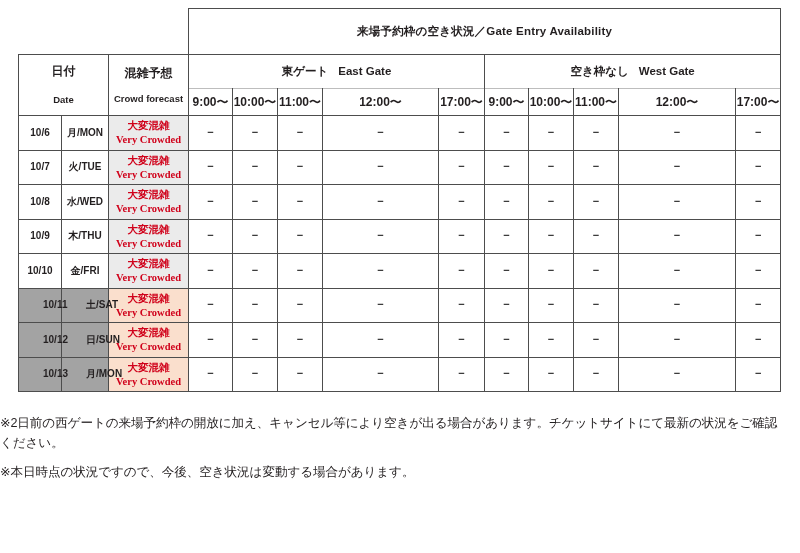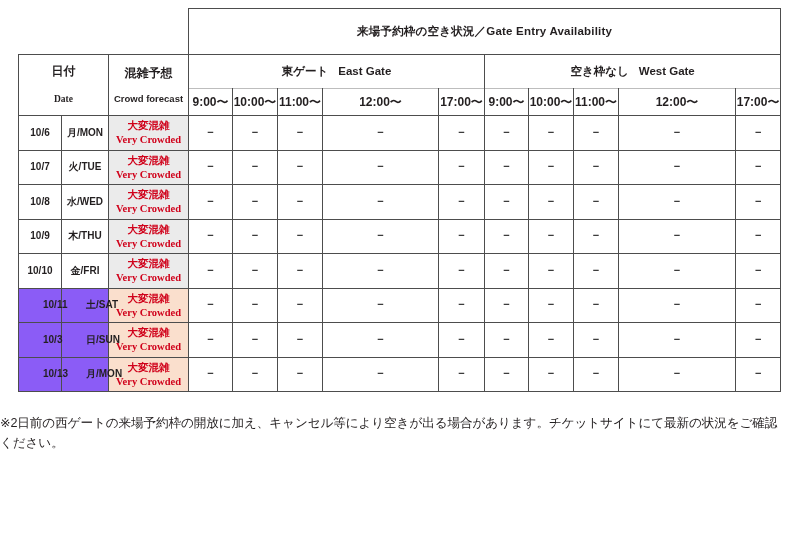--- a/index.html
+++ b/index.html
@@ -73,40 +73,40 @@
     font-weight: bold;
     border-top: 1px solid #bdbdbd !important;
   }
 
   .date-head {
     height: 59px;
     font-size: 11.5px;
     font-weight: bold;
   }
   .date-head .jp { display: block; font-size: 12px; }
-  .date-head .en { display: block; font-size: 9.5px; margin-top: 15px; font-family: Liberation Serif, serif; }
+  .date-head .en { display: block; font-size: 9.5px; margin-top: 15px; }
 
   .crowd-head {
     height: 59px;
     font-size: 11.5px;
   }
   .crowd-head .jp { display: block; font-size: 12px; font-weight: bold;}
   .crowd-head .en { display: block; font-size: 9.5px; margin-top: 12px; font-weight: bold;}
 
   tbody tr { height: 34.5px; }
   .c-date    { width: 43px;  font-size: 10px; }
   .c-day     { width: 47px;  font-size: 10px; }
   .c-crowd   { width: 80px;  background: #ebebeb; }
   .c-slot    { font-size: 11px; color: #333; font-weight: normal;}
 
   .crowd-jp { display: block; color: #d0021b; font-size: 10.5px; font-weight: bold; }
   .crowd-en { display: block; color: #d0021b; font-size: 10.5px; font-weight: bold; margin-top: 1px; font-family: Liberation Serif, serif;}
 
   tr.weekend .c-date,
-  tr.weekend .c-day { background: #8b5cf6; padding-left: 24px; }
+  tr.weekend .c-day { background: #a3a3a3; padding-left: 24px; }
   tr.weekend .c-crowd { background: #fadfcd; }
 
   
   .thick-left { border-left: 1px solid #4d4d4d !important; }
 
   
   .notes {
     position: absolute;
     left: 0;
     top: 393px;
@@ -286,21 +286,21 @@
         <td class="c-slot">−</td>
         <td class="c-slot">−</td>
         <td class="c-slot">−</td>
         <td class="c-slot thick-left">−</td>
         <td class="c-slot">−</td>
         <td class="c-slot">−</td>
         <td class="c-slot">−</td>
         <td class="c-slot">−</td>
       </tr>
       <tr class="weekend">
-        <td class="c-date">10/3</td>
+        <td class="c-date">10/12</td>
         <td class="c-day">日/SUN</td>
         <td class="c-crowd">
           <span class="crowd-jp">大変混雑</span>
           <span class="crowd-en">Very Crowded</span>
         </td>
         <td class="c-slot">−</td>
         <td class="c-slot">−</td>
         <td class="c-slot">−</td>
         <td class="c-slot">−</td>
         <td class="c-slot">−</td>
@@ -326,15 +326,16 @@
         <td class="c-slot">−</td>
         <td class="c-slot">−</td>
         <td class="c-slot">−</td>
         <td class="c-slot">−</td>
       </tr>
     </tbody>
   </table>
 
   <div class="notes">
     <p class="note">※2日前の西ゲートの来場予約枠の開放に加え、キャンセル等により空きが出る場合があります。チケットサイトにて最新の状況をご確認ください。</p>
+    <p class="note">※本日時点の状況ですので、今後、空き状況は変動する場合があります。</p>
   </div>
 
 </div>
 
 </body></html>

